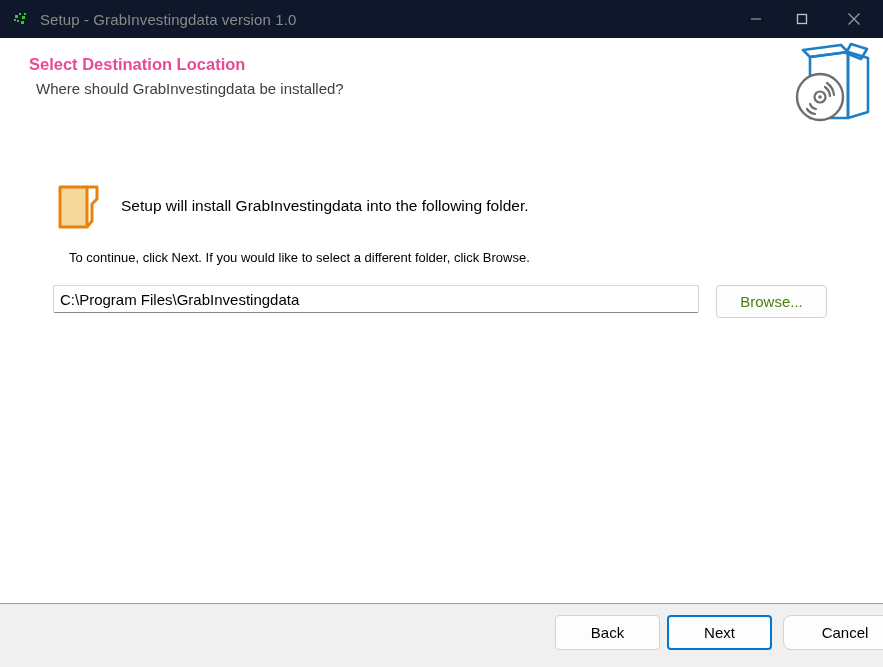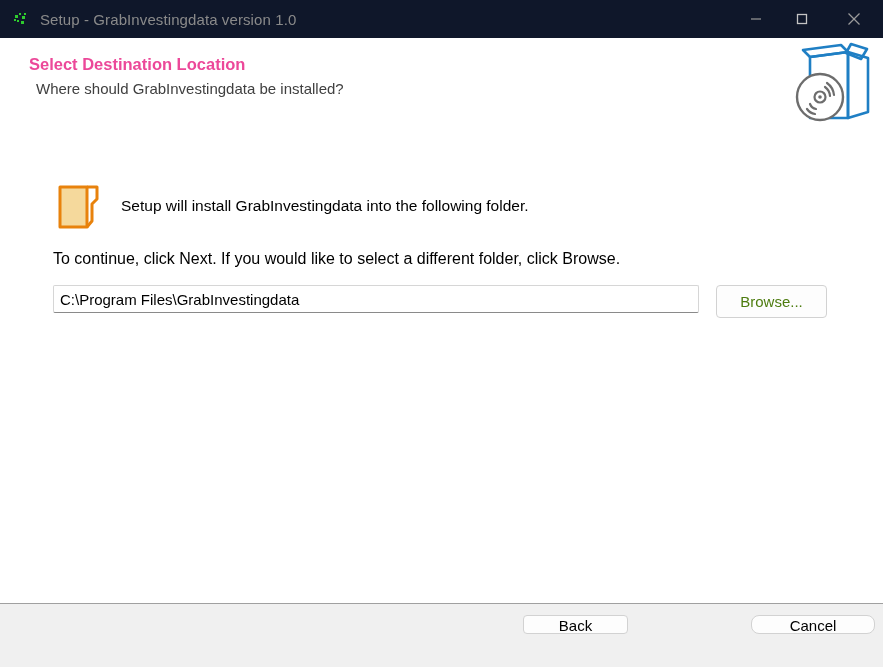--- a/index.html
+++ b/index.html
@@ -108,23 +108,23 @@
   }
   .line-install {
     position: absolute;
     left: 121px;
     top: 159px;
     font-size: 15.5px;
     white-space: nowrap;
   }
   .line-continue {
     position: absolute;
-    left: 53px;
+    left: 69px;
     top: 212px;
-    font-size: 16px;
+    font-size: 13px;
     white-space: nowrap;
   }
   .path-row {
     position: absolute;
     left: 53px;
     top: 247px;
     right: 36px;
     height: 32px;
     display: flex;
     align-items: flex-start;
@@ -171,29 +171,30 @@
     flex: 0 0 auto;
     height: 63px;
     background: #f0f0f0;
     border-top: 1px solid #a0a0a0;
     position: relative;
   }
   .nav-btn {
     position: absolute;
     top: 11px;
     width: 105px;
-    height: 19px;
+    height: 35px;
     box-sizing: border-box;
     border: 1px solid #d2d2d2;
     border-radius: 4px;
     background: #fdfdfd;
     font-family: "Liberation Sans", sans-serif;
     font-size: 15px;
     color: #000000;
     cursor: pointer;
+    margin-left: 32px;
   }
   .nav-back   { left: 523px; }
   .nav-next   { left: 635px; border: 2px solid #0078d4; }
   .nav-cancel { left: 751px; width: 124px; border-radius: 8px; }
 </style>
 </head>
 <body>
 
 <div class="window">
 
@@ -272,16 +273,17 @@
     <div class="path-row">
       <input class="path-input" type="text" value="C:\Program Files\GrabInvestingdata" style="">
     </div>
     <button class="browse-btn">Browse...</button>
 
     <div class="disk-note">At least 69.4 MB of free disk space is required.</div>
   </div>
 
   <div class="footer">
     <button class="nav-btn nav-back">Back</button>
+    <button class="nav-btn nav-next">Next</button>
     <button class="nav-btn nav-cancel">Cancel</button>
   </div>
 
 </div>
 
 </body></html>

